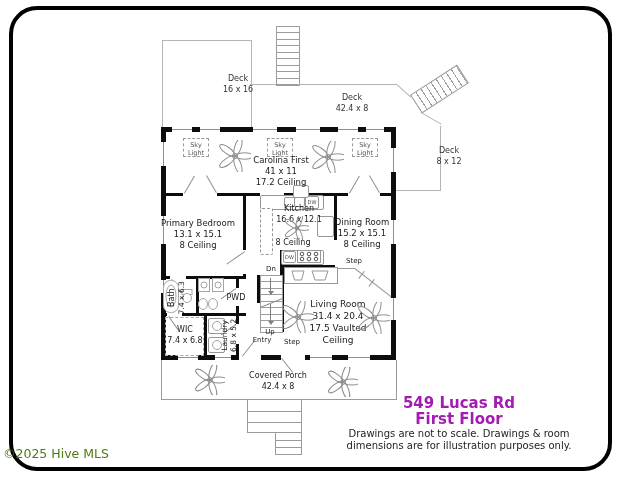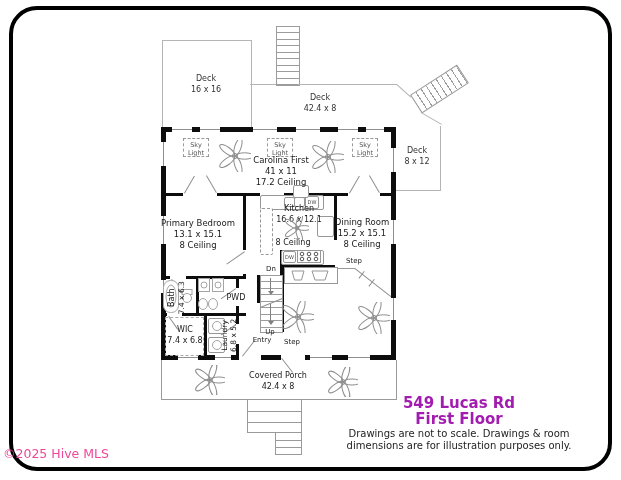--- a/index.html
+++ b/index.html
@@ -15,28 +15,28 @@
   .win-h{position:absolute;height:5px;background:linear-gradient(to bottom,#fff 0 2px,#8f8f8f 2px 3px,#fff 3px);}
   .win-v{position:absolute;width:5px;background:linear-gradient(to right,#fff 0 2px,#8f8f8f 2px 3px,#fff 3px);}
   .stairsV{position:absolute;border:1px solid #9c9c9c;background:repeating-linear-gradient(to bottom,#fff 0 5.5px,#9c9c9c 5.5px 6.5px);}
   .stairsH{position:absolute;border:1px solid #9c9c9c;background:repeating-linear-gradient(to right,#fff 0 5px,#9c9c9c 5px 6px);}
   .fix{position:absolute;border:1px solid #979797;background:#fff;border-radius:2px;}
   .dashbox{position:absolute;border:1px dashed #a8a8a8;}
   .skybox{position:absolute;border:1px dashed #9a9a9a;color:#555;font-size:6.5px;line-height:1.3;text-align:center;padding-top:2px;box-sizing:border-box;}
   .lbl{position:absolute;text-align:center;transform:translateX(-50%);line-height:1.32;white-space:nowrap;}
   .vlbl{position:absolute;text-align:center;transform:rotate(-90deg);line-height:1.25;white-space:nowrap;}
   .f9{font-size:9px;} .f85{font-size:8.5px;} .f8{font-size:8px;} .f75{font-size:7.5px;} .f7{font-size:7px;}
-  .decklbl{color:#333;}
+  .decklbl{color:#333;margin-left:32px;}
   .sarrow{position:absolute;width:1px;background:#808080;}
   .sarrow::after{content:"";position:absolute;left:-2.5px;bottom:-4px;width:0;height:0;border:3px solid transparent;border-top:4px solid #808080;}
   .fan{position:absolute;}
   .frame{position:absolute;left:9px;top:6px;width:603px;height:465px;border:4px solid #000;border-radius:28px;box-sizing:border-box;pointer-events:none;}
   .title-line{position:absolute;transform:translateX(-50%);font-weight:bold;font-size:15px;color:#a21caf;white-space:nowrap;}
   .disc-line{position:absolute;transform:translateX(-50%);font-size:10px;color:#222;white-space:nowrap;}
-  .watermark{position:absolute;font-size:12.5px;color:#ec4899;z-index:9;}
+  .watermark{position:absolute;font-size:12.5px;color:#4d7c0f;z-index:9;}
 </style>
 </head>
 <body>
 
 <div id="canvas">
 
   <div class="abs" style="left:162px;top:40px;width:88px;height:87px;border:1px solid #b4b4b4;"></div>
   <div class="stairsV" style="left:276px;top:26px;width:22px;height:58px;"></div>
   <div class="dline" style="left:250px;top:84px;width:26px;height:1px;"></div>
   <div class="dline" style="left:298px;top:84px;width:99px;height:1px;"></div>
@@ -235,20 +235,26 @@
     <div>16.6 x 12.1</div>
   </div>
   <div class="lbl f8" style="left:293px;top:238px;">
     <div>8 Ceiling</div>
   </div>
   <div class="lbl f85" style="left:362px;top:217px;">
     <div>Dining Room</div>
     <div>15.2 x 15.1</div>
     <div>8 Ceiling</div>
   </div>
+  <div class="lbl f9" style="left:338px;top:299px;">
+    <div>Living Room</div>
+    <div>31.4 x 20.4</div>
+    <div>17.5 Vaulted</div>
+    <div>Ceiling</div>
+  </div>
   <div class="vlbl" style="left:160px;top:288px;width:34px;">
     <div class="f8">Bath</div>
     <div class="f75">7.4 x 6.3</div>
   </div>
   <div class="lbl f8" style="left:236px;top:293px;">
     <div>PWD</div>
   </div>
   <div class="lbl f8" style="left:185px;top:325px;">
     <div>WIC</div>
     <div>7.4 x 6.8</div>

